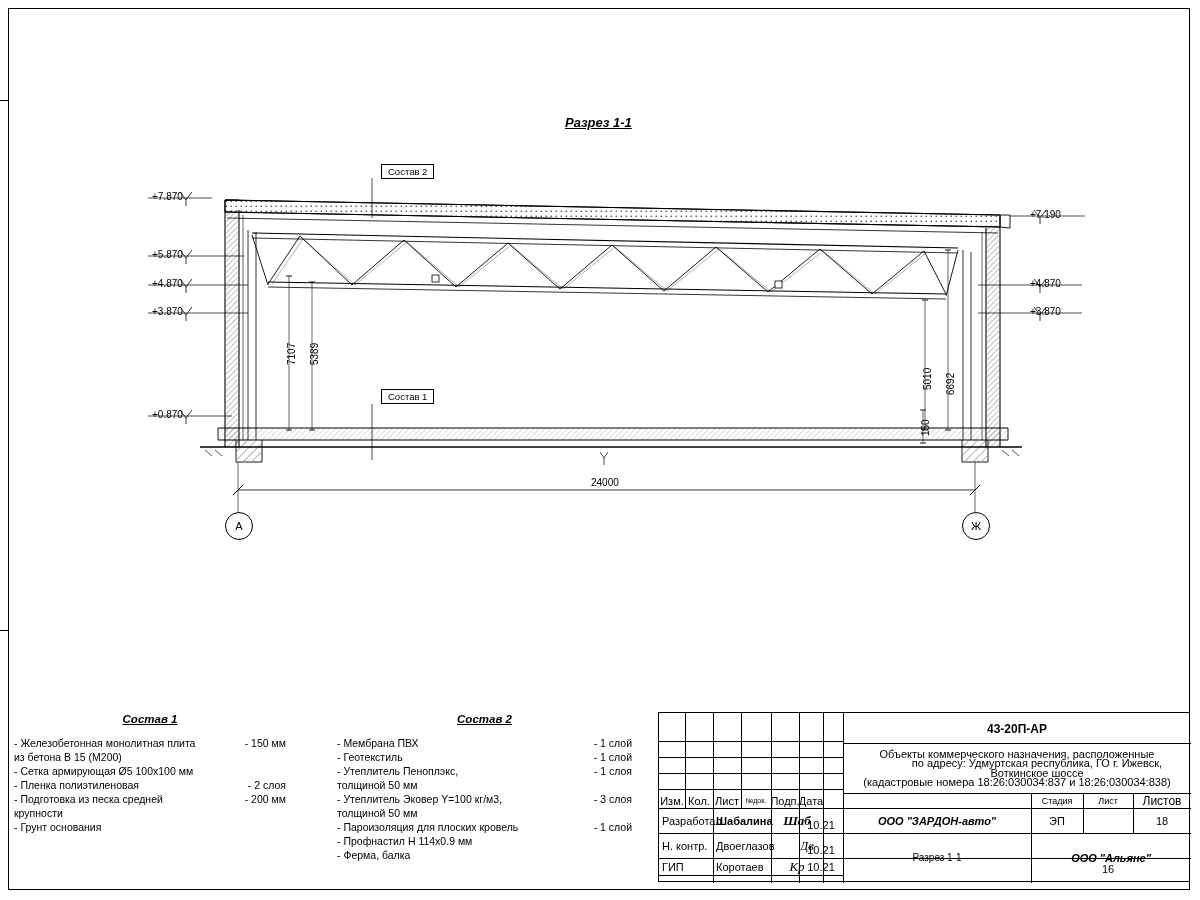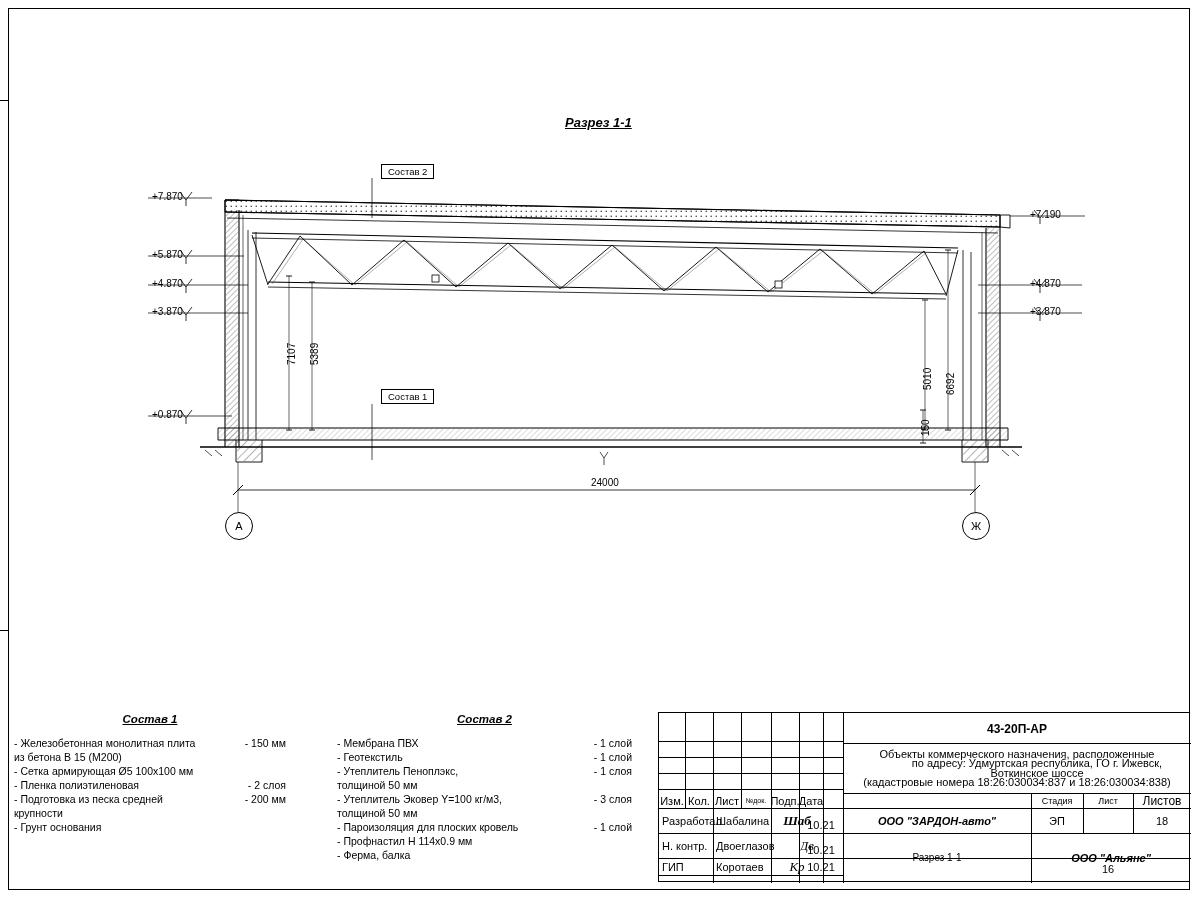--- a/index.html
+++ b/index.html
@@ -322,21 +322,21 @@
   <div class="cell" style="left:186px;top:62px;width:344px;height:14px;">(кадастровые номера 18:26:030034:837 и 18:26:030034:838)</div>
 
   <div class="cell" style="left:0;top:80px;width:26px;height:15px;">Изм.</div>
   <div class="cell" style="left:26px;top:80px;width:28px;height:15px;">Кол.</div>
   <div class="cell" style="left:54px;top:80px;width:28px;height:15px;">Лист</div>
   <div class="cell" style="left:82px;top:82px;width:30px;height:12px;font-size:7px;">№док.</div>
   <div class="cell" style="left:112px;top:80px;width:28px;height:15px;">Подп.</div>
   <div class="cell" style="left:140px;top:80px;width:24px;height:15px;">Дата</div>
 
   <div class="cell left" style="left:0;top:95px;width:54px;height:25px;">Разработал</div>
-  <div class="cell left" style="left:54px;top:95px;width:58px;height:25px;">Шабалина</div>
+  <div class="cell left" style="left:54px;top:95px;width:58px;height:25px;font-weight:bold;">Шабалина</div>
   <div class="cell sig" style="left:112px;top:95px;width:52px;height:25px;font-weight:bold;">Шаб</div>
   <div class="cell" style="left:140px;top:105px;width:44px;height:14px;">10.21</div>
 
   <div class="cell left" style="left:0;top:120px;width:54px;height:25px;">Н. контр.</div>
   <div class="cell left" style="left:54px;top:120px;width:58px;height:25px;">Двоеглазов</div>
   <div class="cell sig" style="left:122px;top:120px;width:52px;height:25px;">Дв</div>
   <div class="cell" style="left:140px;top:130px;width:44px;height:14px;">10.21</div>
 
   <div class="cell left" style="left:0;top:145px;width:54px;height:17px;">ГИП</div>
   <div class="cell left" style="left:54px;top:145px;width:58px;height:17px;">Коротаев</div>

